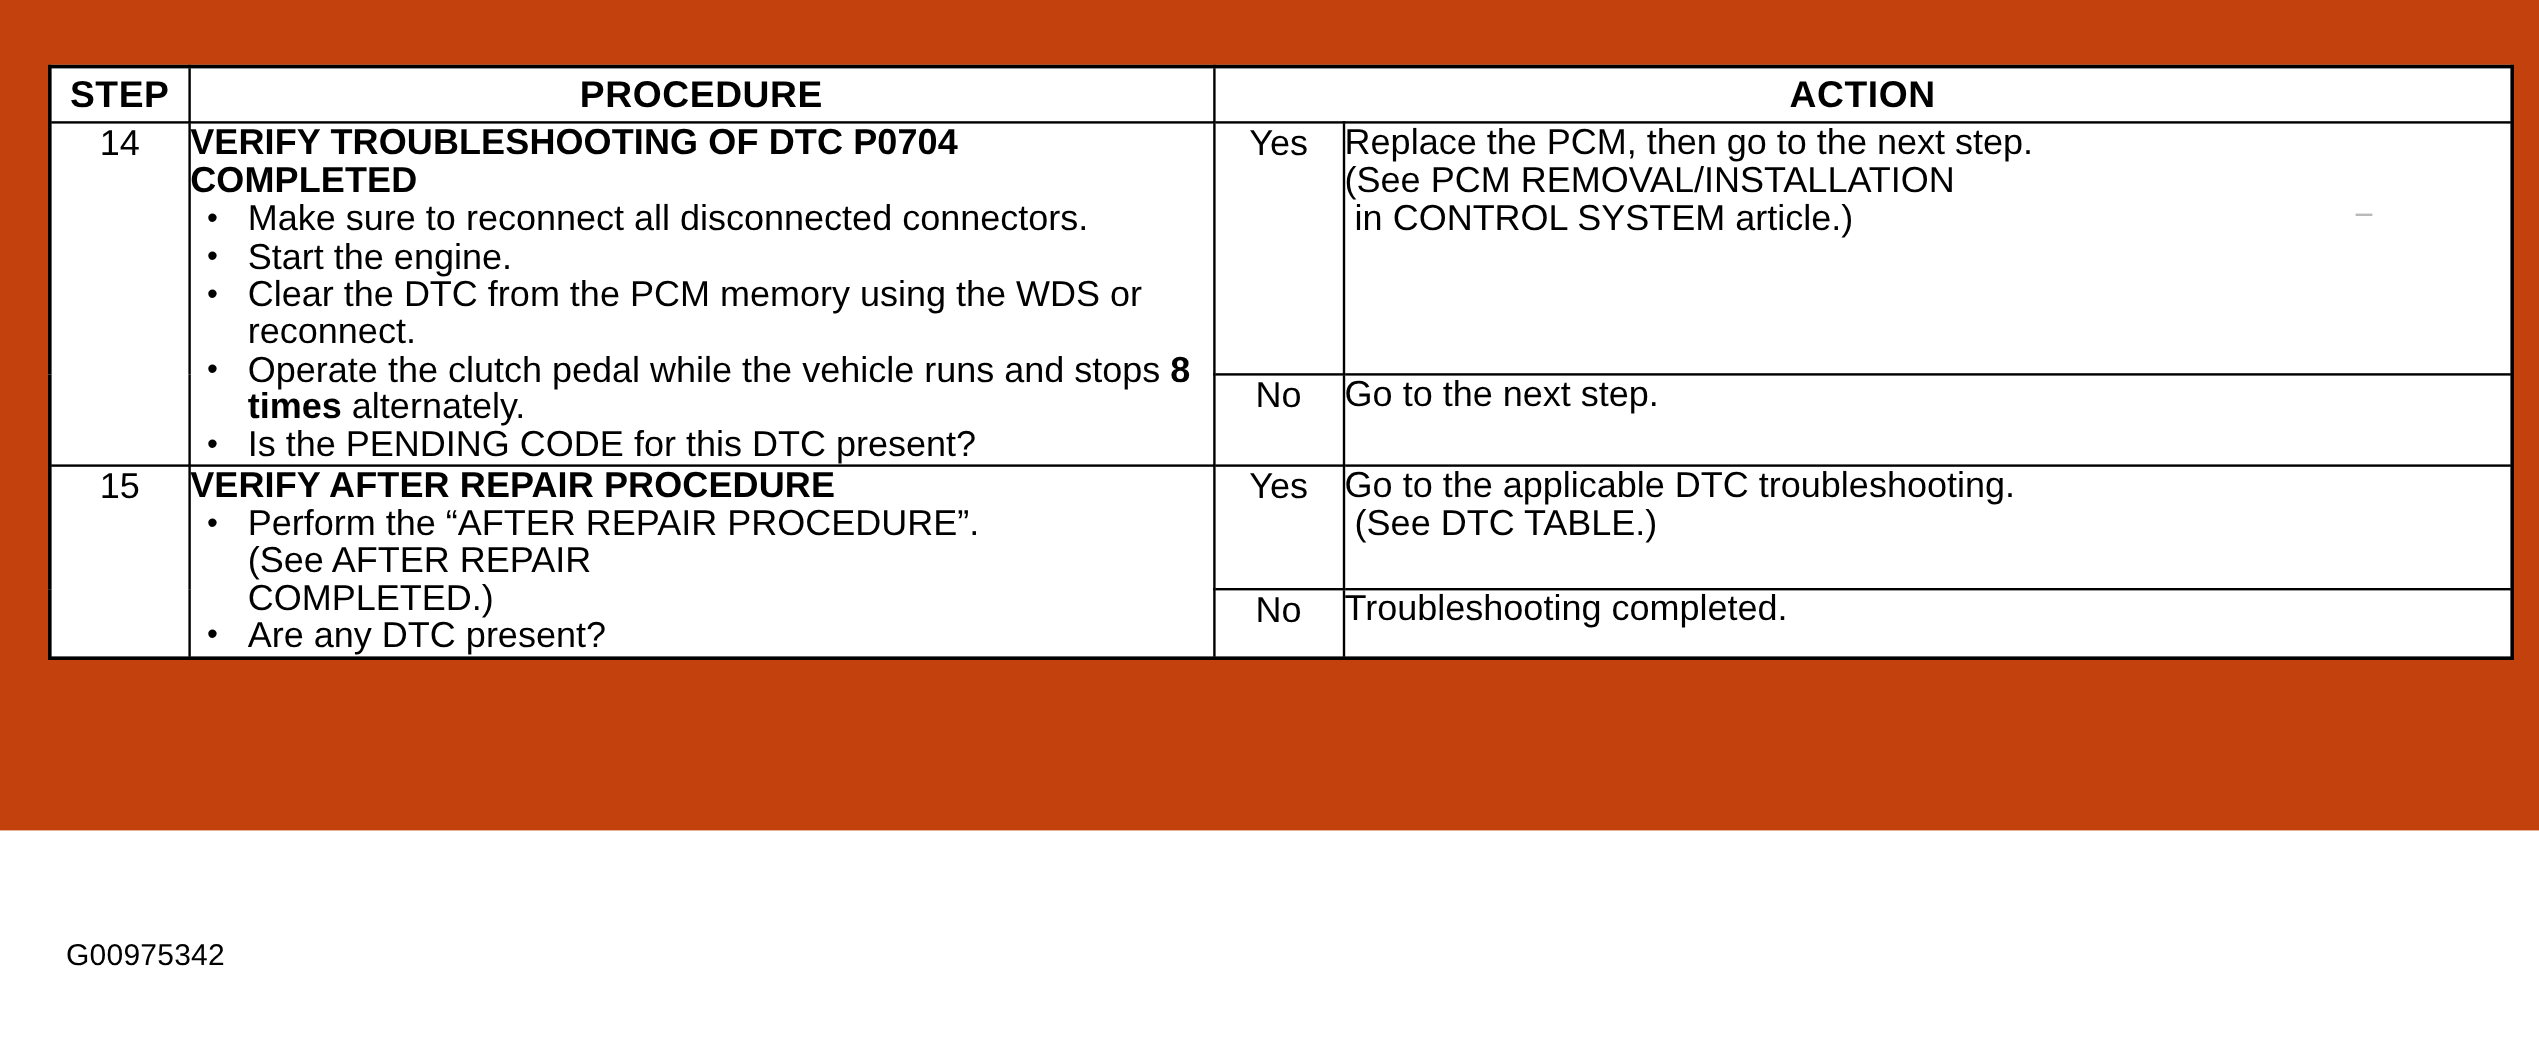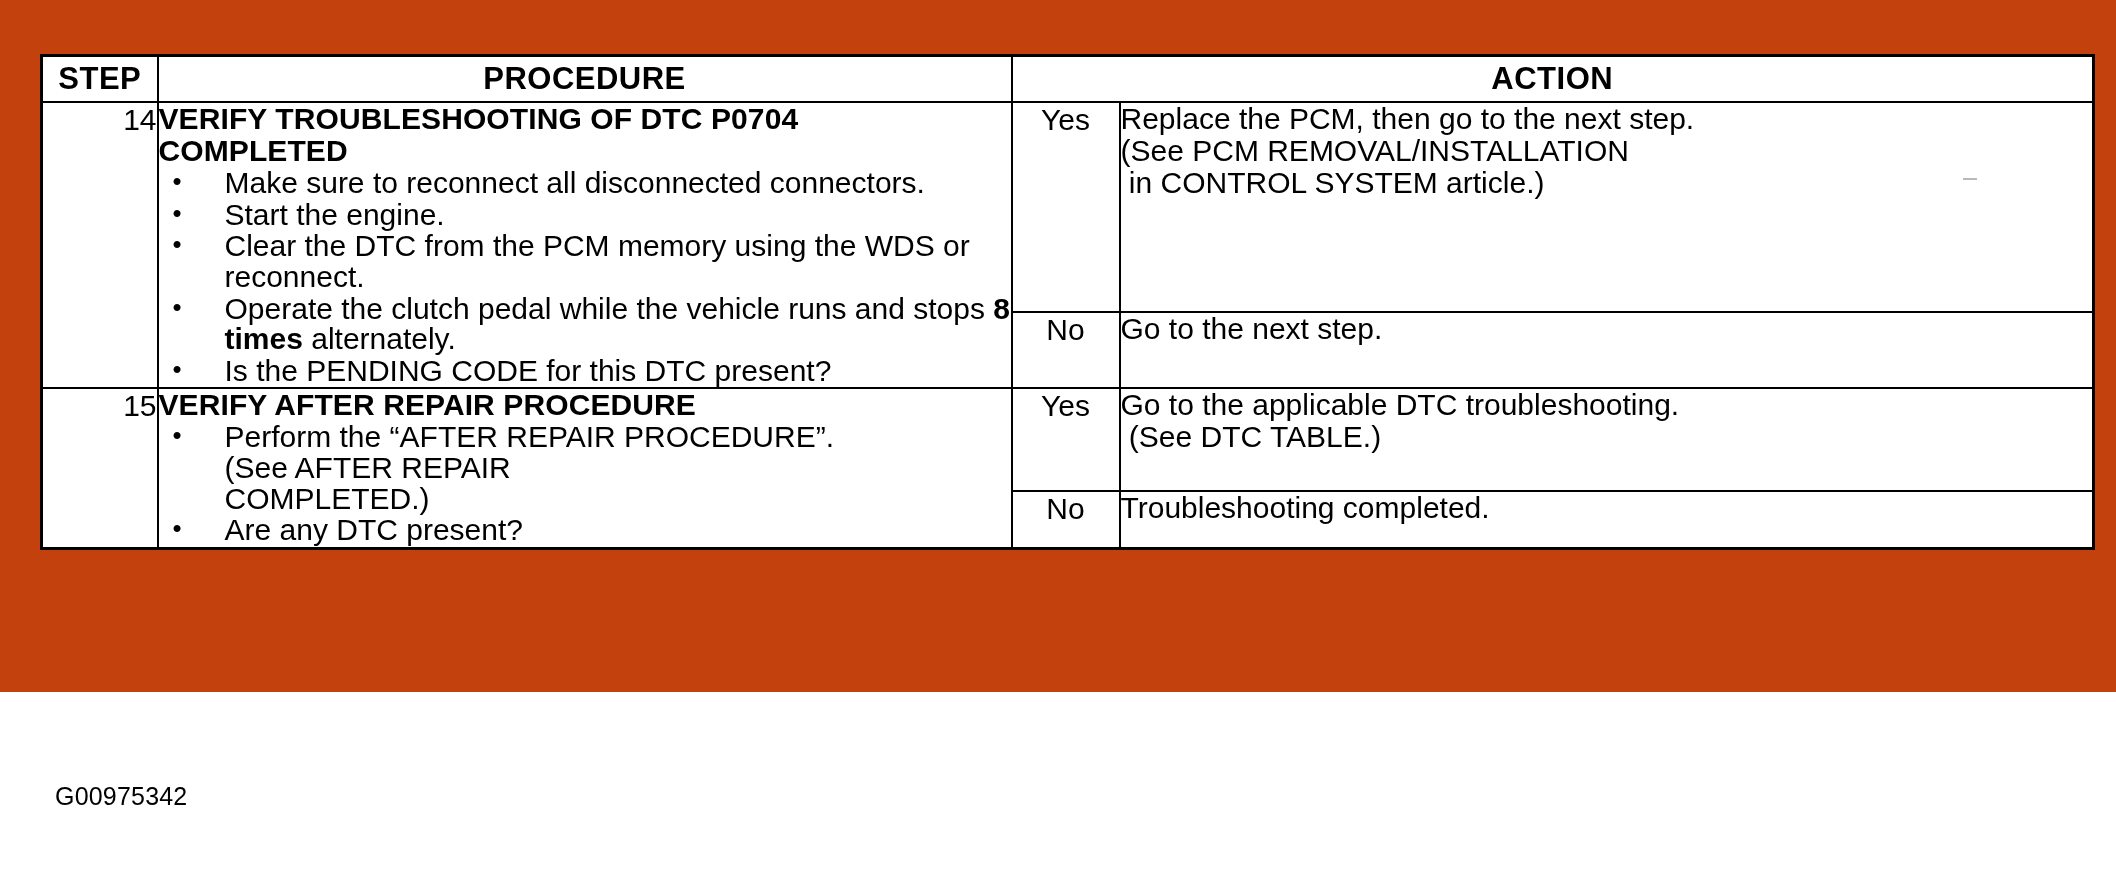--- a/index.html
+++ b/index.html
@@ -59,21 +59,21 @@
     font-size: 31px;
     letter-spacing: 0.5px;
     height: 44px;
     line-height: 44px;
     padding: 0 4px;
     white-space: nowrap;
   }
 
   
   .step-cell {
-    text-align: right;
+    text-align: center;
     font-size: 30px;
     padding-top: 9px;
   }
 
   .insp-cell {
     padding: 8px 10px 10px 12px;
     font-size: 30px;
     line-height: 1.0;
   }
 
@@ -98,21 +98,21 @@
     margin: 0 16px 1px 0;
   }
 
   ul.bullets {
     list-style: none;
     margin: 0;
     padding: 0;
   }
   ul.bullets > li {
     position: relative;
-    padding-left: 66px;
+    padding-left: 48px;
     margin: 0 0 1px 0;
     line-height: 1.02;
   }
   ul.bullets > li::before {
     content: "\2022";
     position: absolute;
     left: 14px;
     top: -1px;
     font-size: 26px;
     line-height: 1.08;

